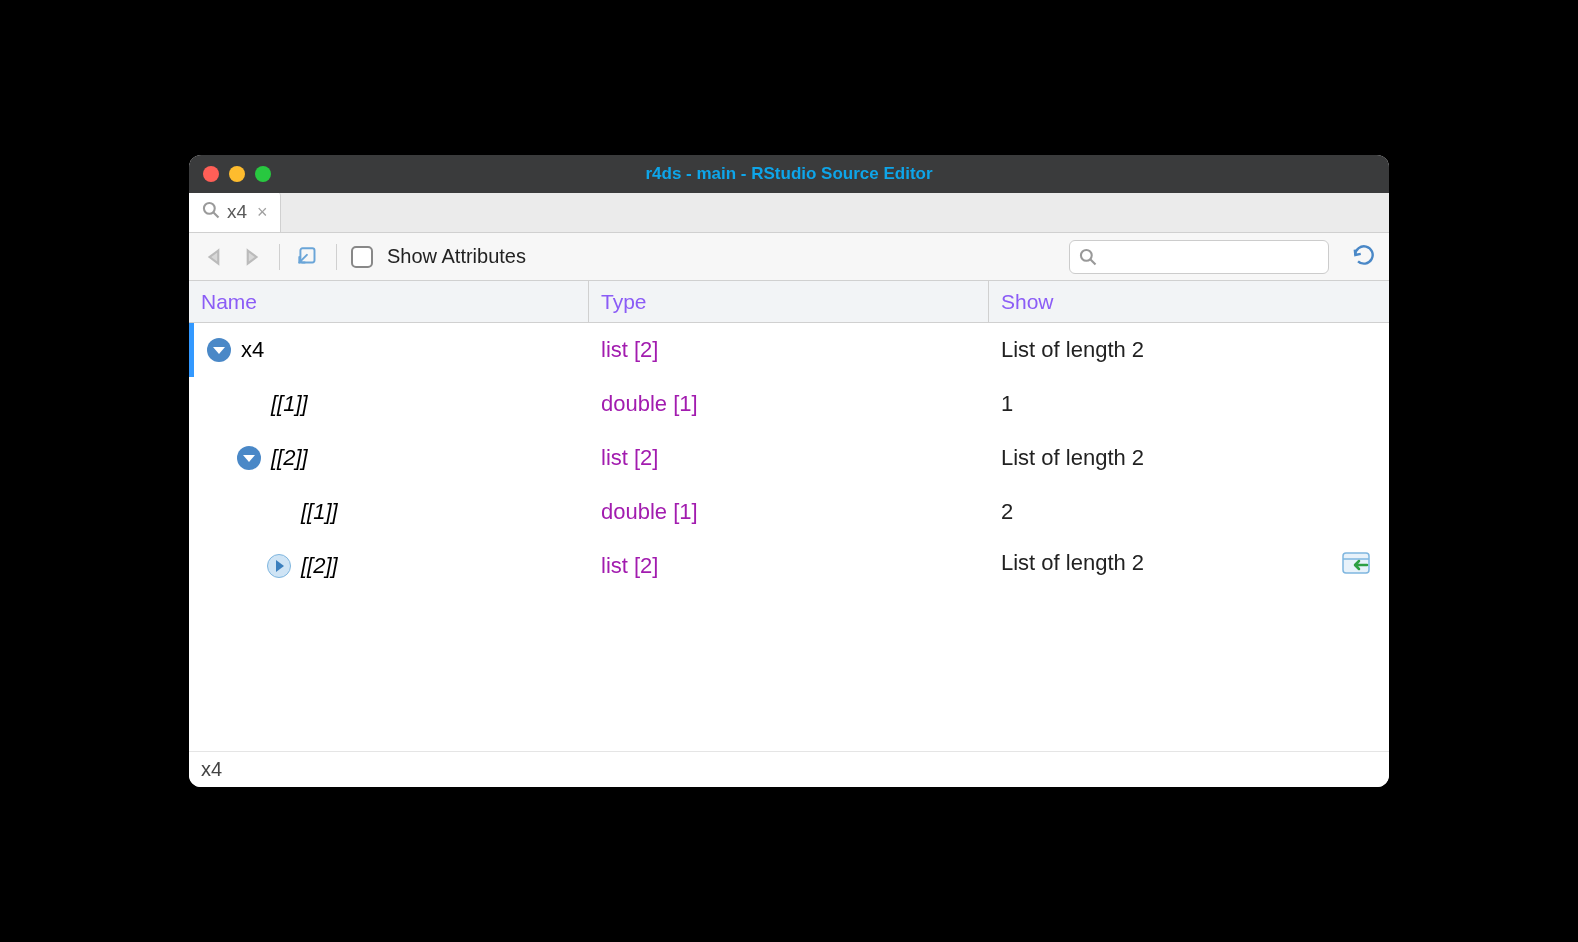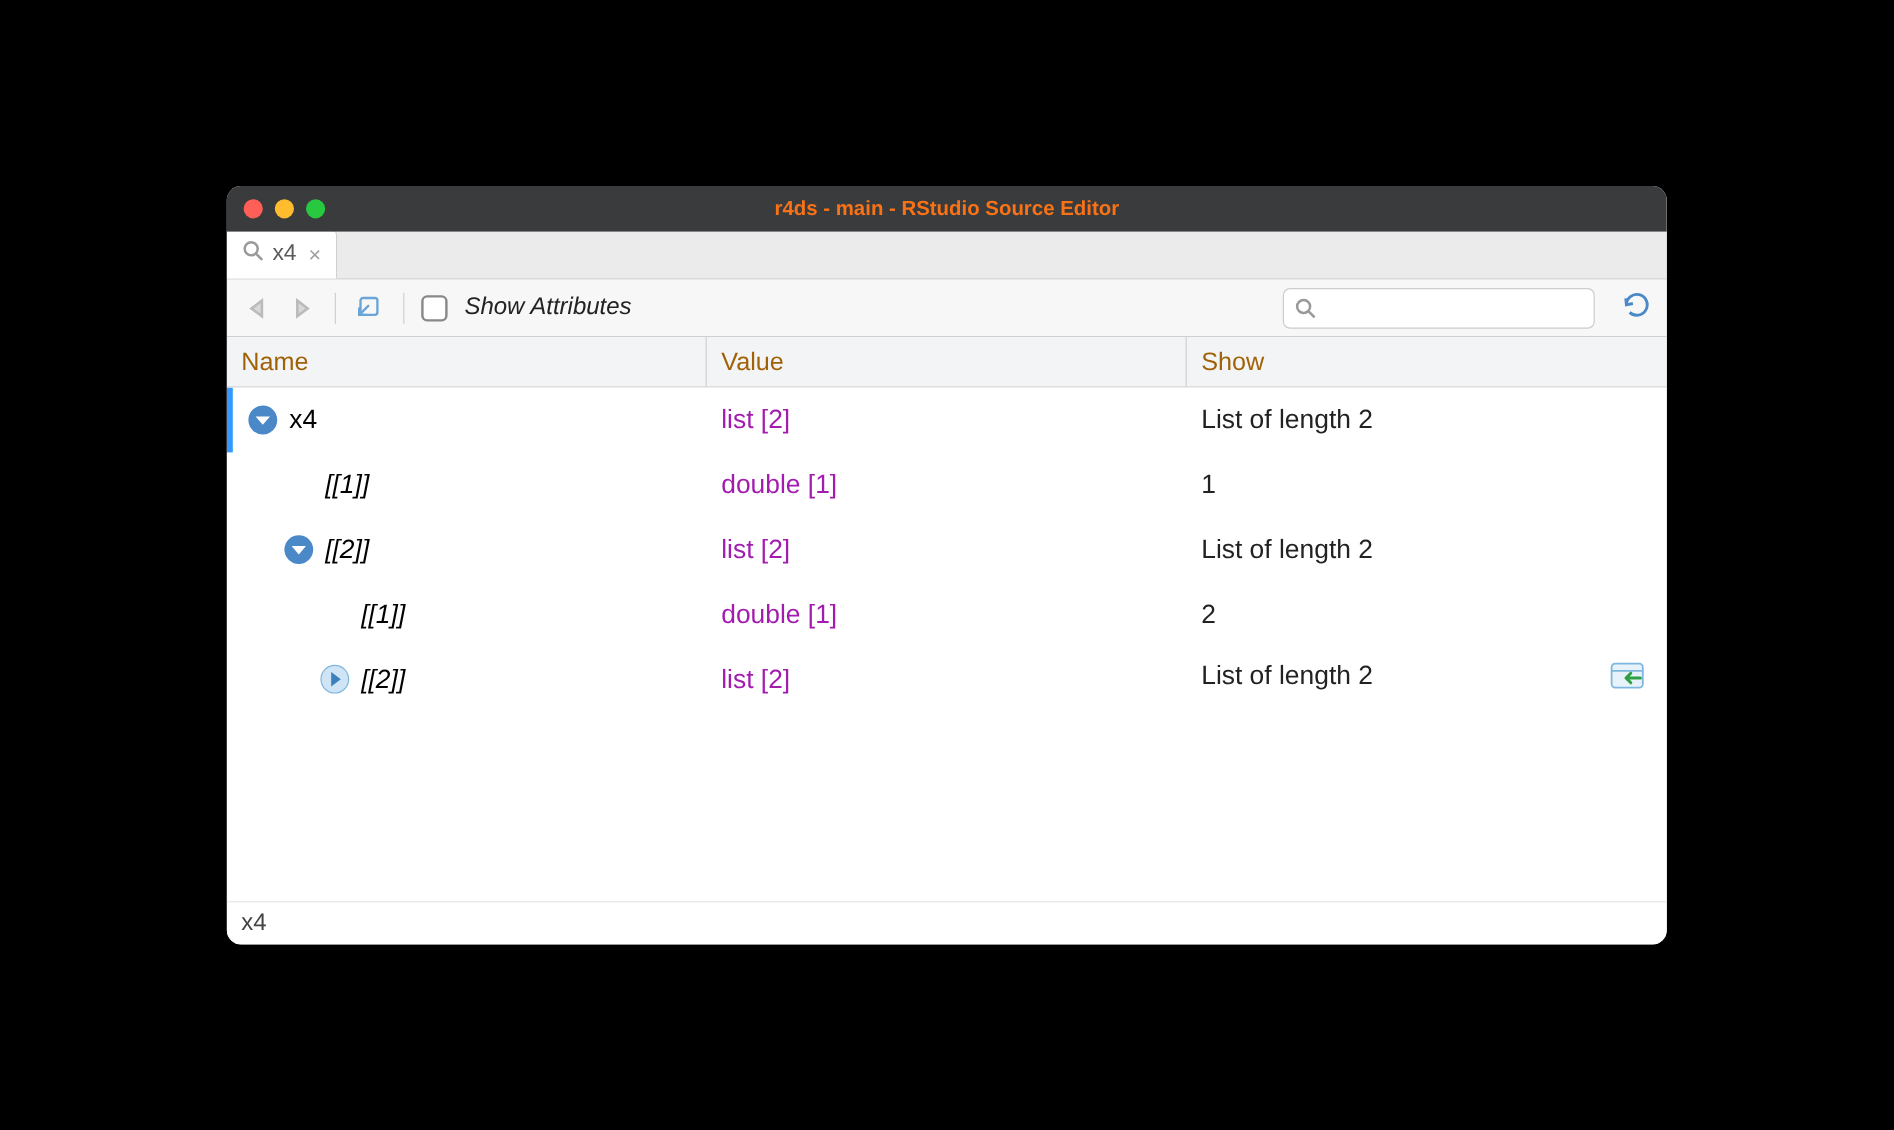--- a/index.html
+++ b/index.html
@@ -45,21 +45,21 @@
       height: 16px;
       border-radius: 50%;
     }
     .tl-red { background: #ff5f57; }
     .tl-yellow { background: #febc2e; }
     .tl-green { background: #28c840; }
     .title-text {
       position: absolute;
       left: 50%;
       transform: translateX(-50%);
-      color: #f97316;
+      color: #0ea5e9;
       font-size: 17px;
       font-weight: 600;
     }
     
     .tabbar {
       height: 40px;
       background: #ebebeb;
       display: flex;
       align-items: flex-end;
       border-bottom: 1px solid #d0d0d0;
@@ -116,21 +116,20 @@
       width: 22px;
       height: 22px;
       border: 2px solid #888;
       border-radius: 5px;
       margin-right: 6px;
       background: #fff;
     }
     .check-label {
       font-size: 20px;
       color: #222;
-      font-style: italic;
     }
     .spacer { flex: 1; }
     .search-box {
       display: flex;
       align-items: center;
       width: 260px;
       height: 34px;
       border: 1px solid #ccc;
       border-radius: 6px;
       background: #fff;
@@ -145,21 +144,21 @@
     }
     .refresh-btn svg { width: 26px; height: 26px; }
     
     .col-header {
       height: 42px;
       background: #f2f4f6;
       border-bottom: 1px solid #d0d0d0;
       display: flex;
       align-items: center;
       font-size: 21px;
-      color: #a16207;
+      color: #8b5cf6;
     }
     .col-name { width: 400px; padding-left: 12px; border-right: 1px solid #d0d0d0; height: 100%; display: flex; align-items: center; }
     .col-type { width: 400px; padding-left: 12px; border-right: 1px solid #d0d0d0; height: 100%; display: flex; align-items: center; }
     .col-value { flex: 1; padding-left: 12px; height: 100%; display: flex; align-items: center; }
     
     .tree {
       flex: 1;
       overflow: auto;
       background: #fff;
     }
@@ -298,21 +297,21 @@
       <svg viewBox="0 0 24 24" fill="none" stroke="currentColor" stroke-width="2.2">
         <path d="M4 12 a8 8 0 1 1 2.5 5.8"></path>
         <path d="M4 4 L4 12 L12 12" fill="none" stroke="none"></path>
         <polyline points="3.5,7 4,12 9,11"></polyline>
       </svg>
     </div>
   </div>
 
   <div class="col-header">
     <div class="col-name">Name</div>
-    <div class="col-type">Value</div>
+    <div class="col-type">Type</div>
     <div class="col-value">Show</div>
   </div>
 
   <div class="tree" id="tree">
       <div class="row selected">
         <div class="cell-name" style="padding-left: 18px;">
           <div class="toggle down"></div>
           <span class="name-text">x4</span>
         </div>
         <div class="cell-type">list [2]</div>

